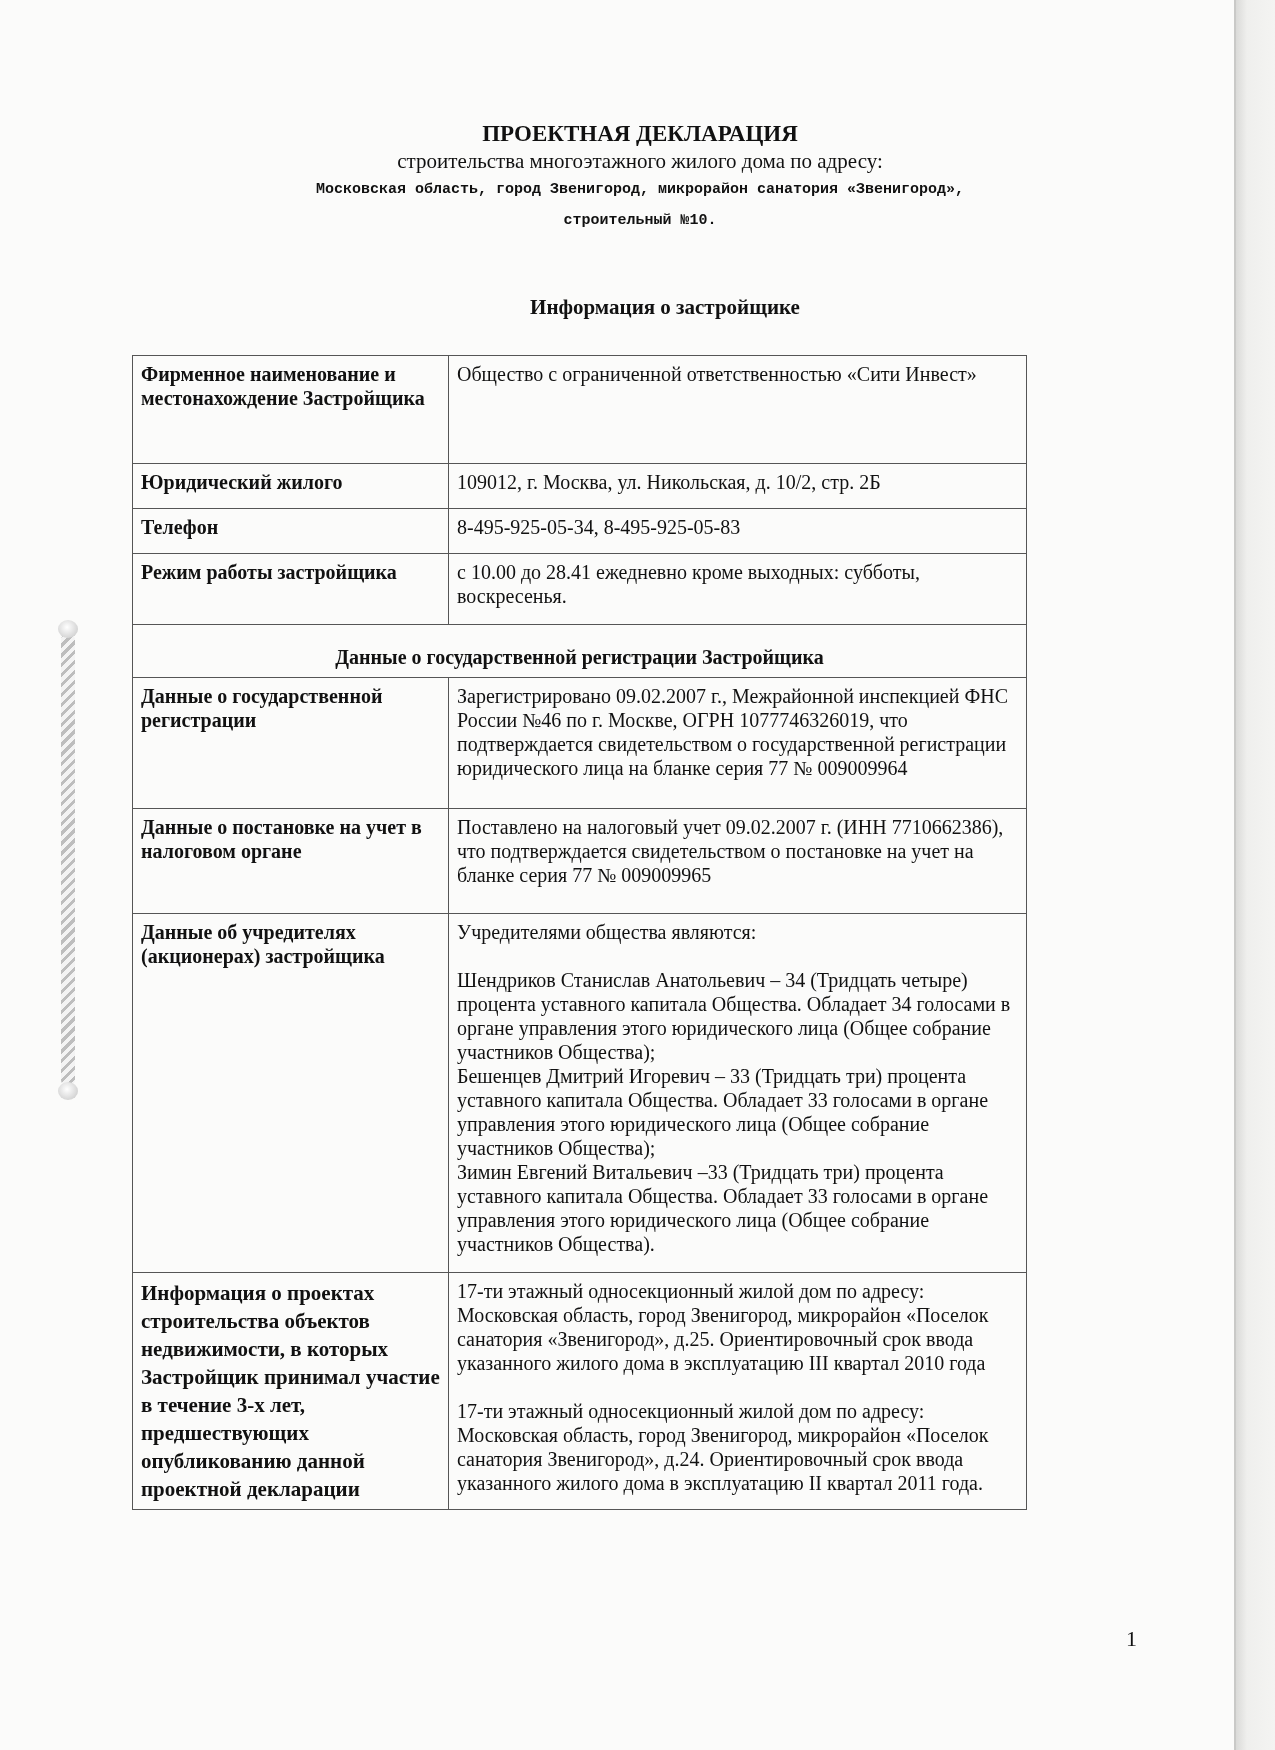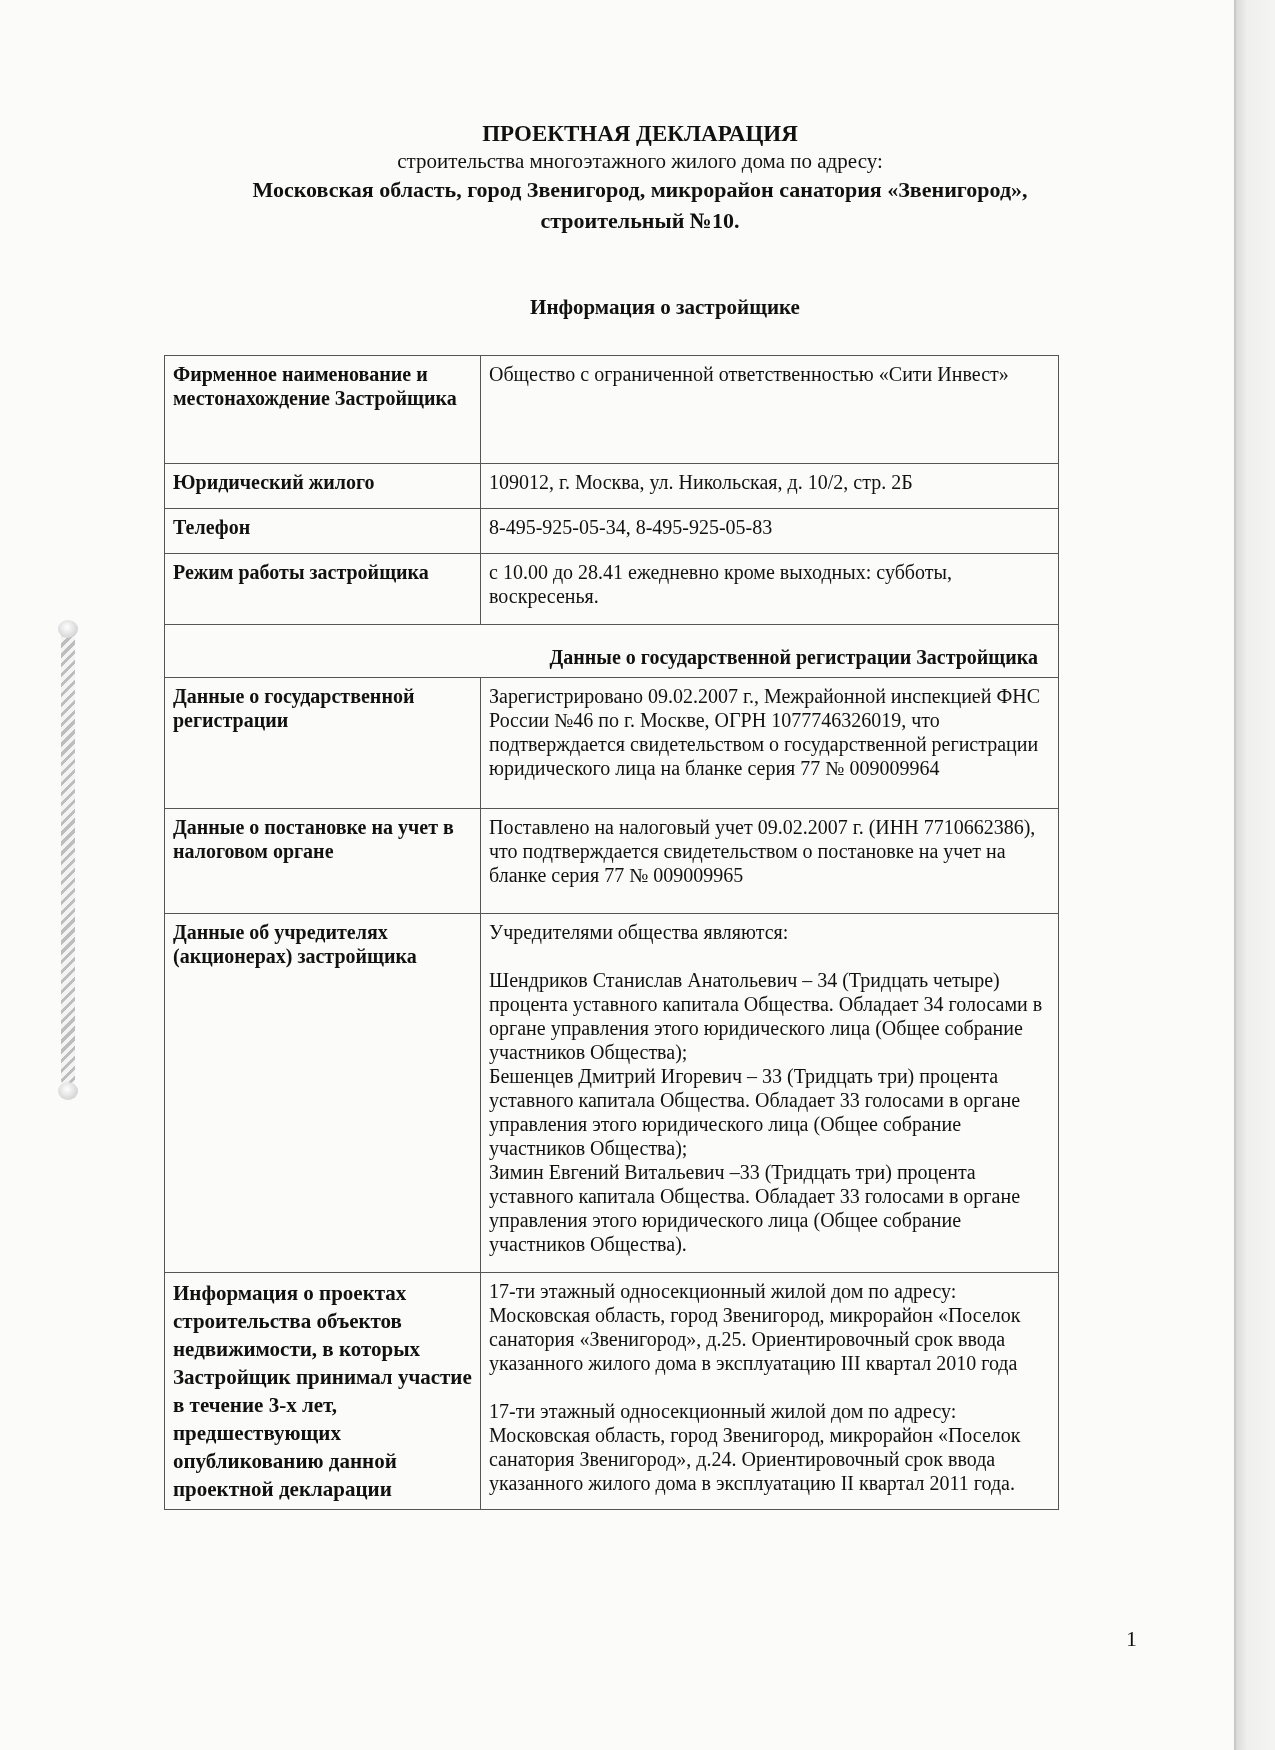--- a/index.html
+++ b/index.html
@@ -28,39 +28,39 @@
   .binding-cord .knob {
     position: absolute; left: 0; width: 20px; height: 18px; border-radius: 50%;
     background: radial-gradient(circle at 45% 40%, #ffffff, #d5d5d5 70%, #9a9a9a);
   }
   .binding-cord .knob.top { top: 0; }
   .binding-cord .knob.bottom { bottom: 0; }
 
   .header { position: absolute; left: 200px; width: 880px; top: 120px; text-align: center; }
   .doc-title { font-weight: bold; font-size: 23px; line-height: 28px; }
   .doc-subtitle { font-size: 21px; line-height: 26px; }
-  .doc-address { font-weight: bold; font-size: 22px; line-height: 31px; }
+  .doc-address { font-weight: bold; font-size: 15px; line-height: 31px; font-family: Liberation Mono, monospace; }
   .section-heading {
     position: absolute; left: 150px; width: 1030px; top: 295px;
     text-align: center; font-weight: bold; font-size: 21px;
   }
 
   table.info {
-    position: absolute; left: 164px; top: 355px; width: 895px;
+    position: absolute; left: 132px; top: 355px; width: 895px;
     border-collapse: collapse; table-layout: fixed;
   }
   table.info td {
     border: 1.5px solid #555;
     vertical-align: top;
     padding: 6px 8px 6px 8px;
     font-size: 20px; line-height: 24px;
   }
   table.info td.label { width: 299px; font-weight: bold; }
   table.info td.value { }
-  table.info td.subheading { text-align: right; font-weight: bold; padding: 20px 20px 8px; }
+  table.info td.subheading { text-align: center; font-weight: bold; padding: 20px 4px 8px; }
   .row-name td { height: 95px; }
   .row-addr td, .row-phone td { height: 32px; }
   .row-hours td { height: 58px; }
   .row-reg td { height: 118px; }
   .row-tax td { height: 92px; }
   .para-gap { height: 24px; }
   .page-number {
     position: absolute; left: 1126px; top: 1626px; font-size: 22px;
   }
 </style>

